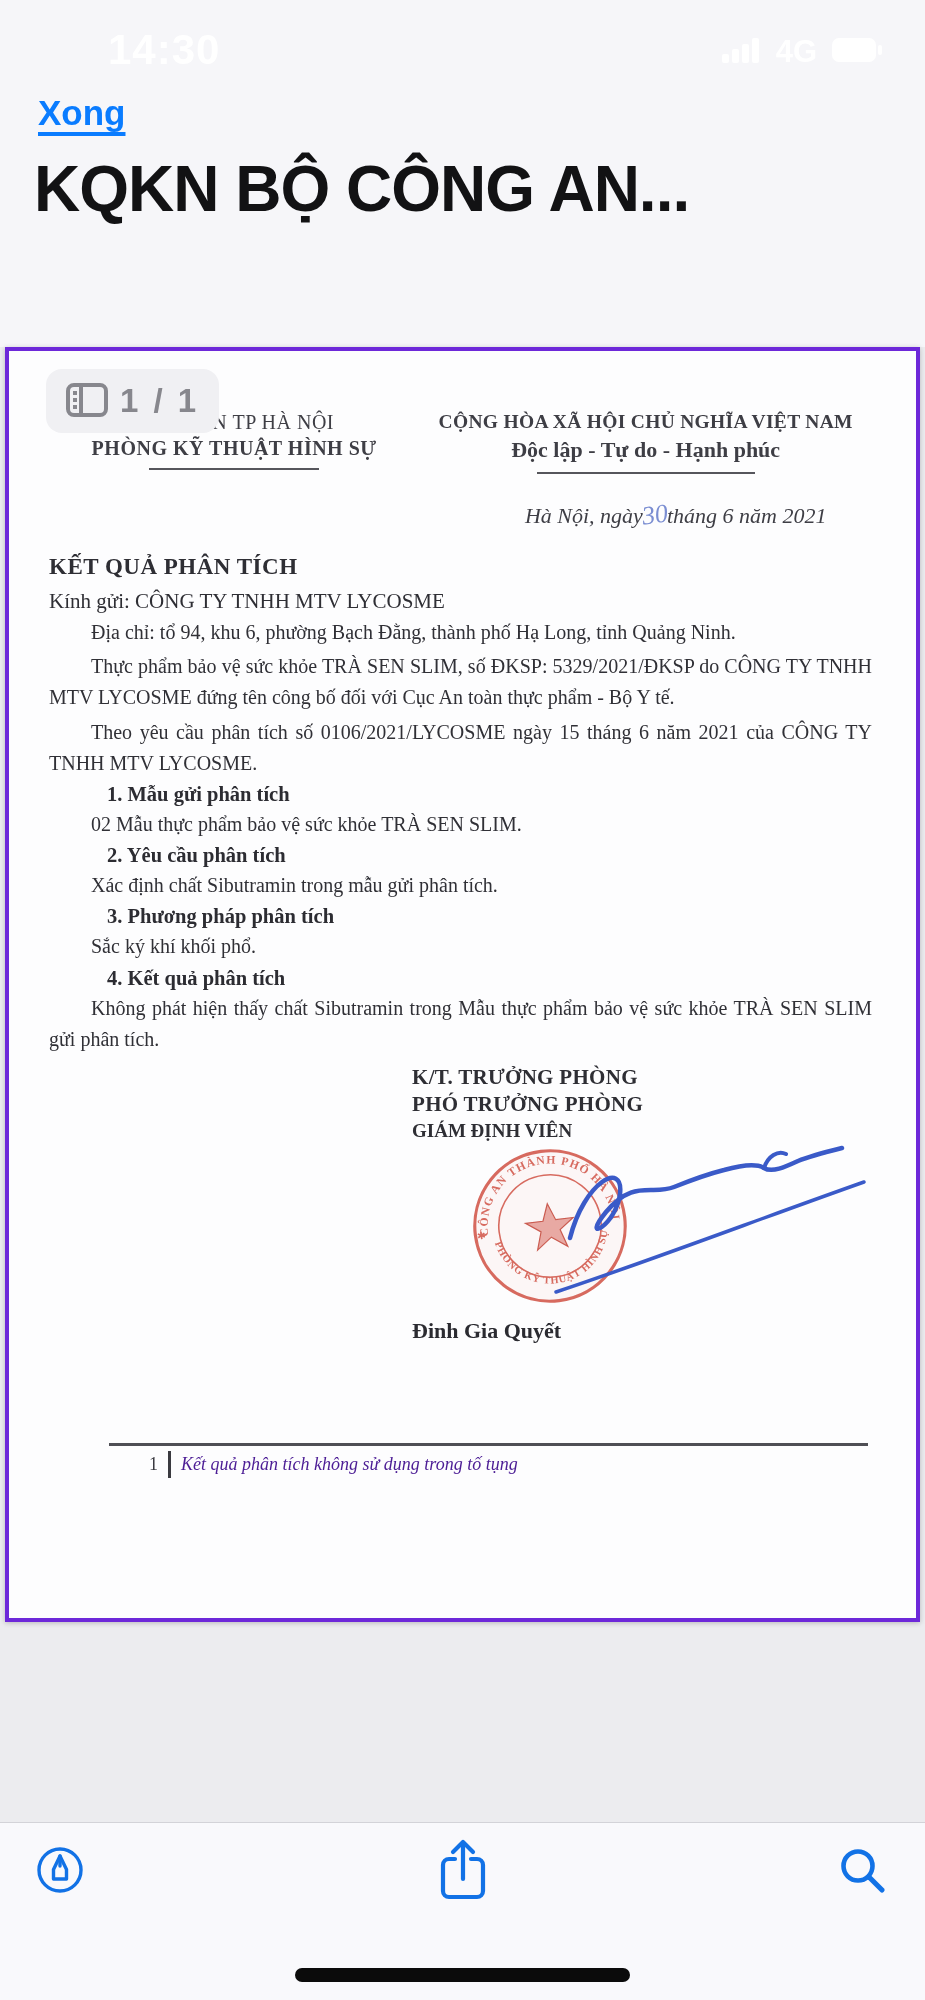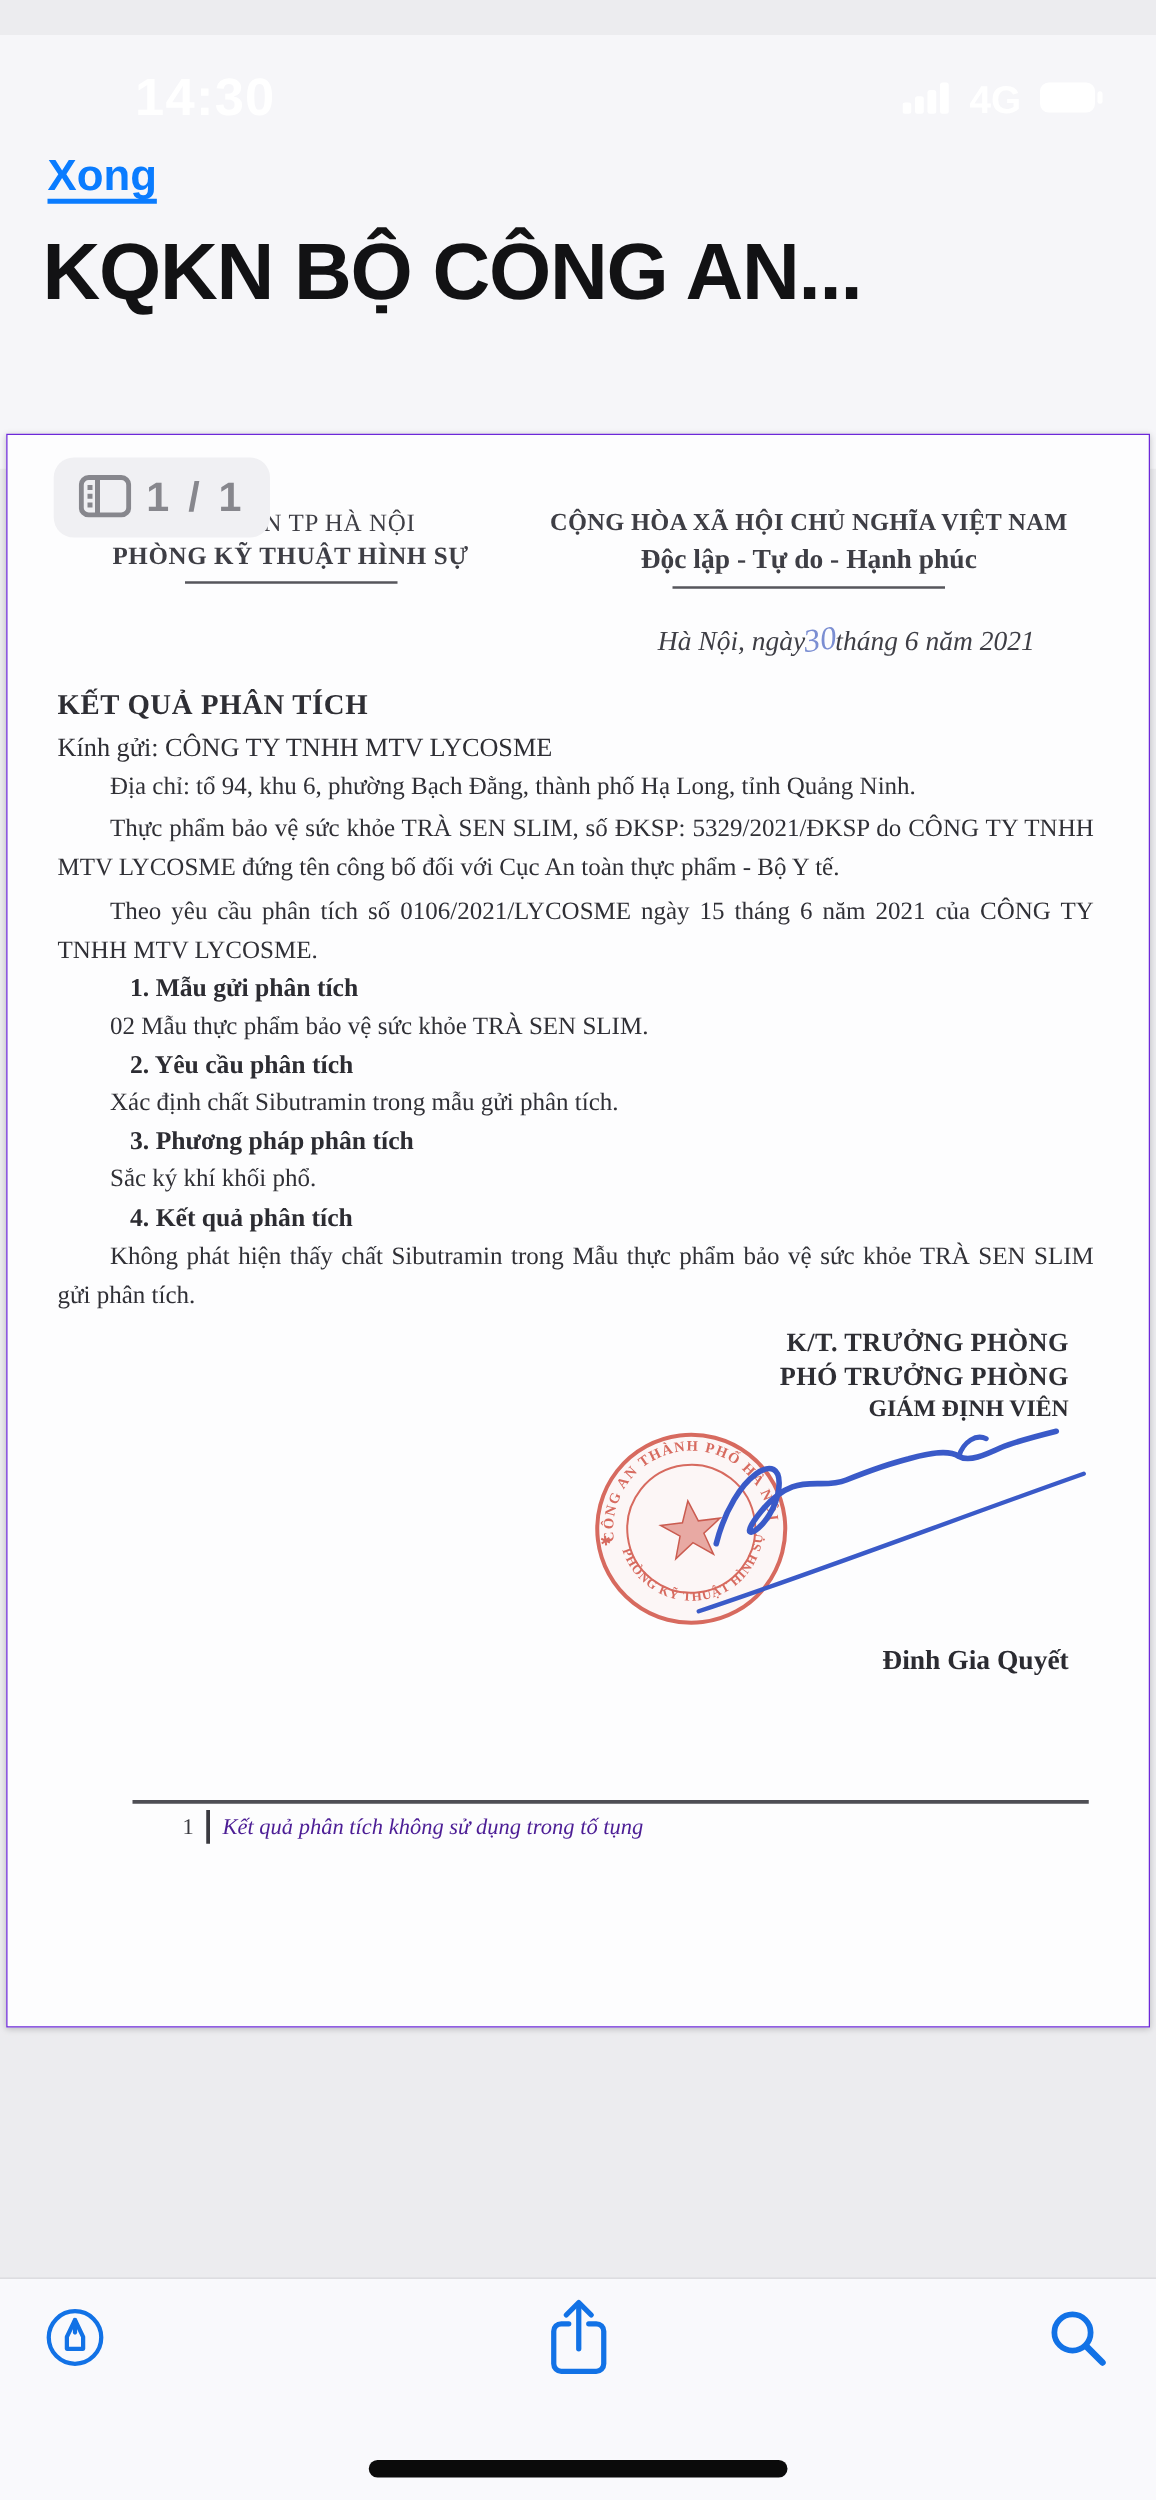--- a/index.html
+++ b/index.html
@@ -1,32 +1,32 @@
 <!DOCTYPE html>
 <html><head>
 <meta charset="utf-8">
 <style>
   * { margin:0; padding:0; box-sizing:border-box; }
   html,body { width:925px; height:2000px; }
   body { font-family:"Liberation Sans", sans-serif; background:#ececef; overflow:hidden; }
   .screen { position:relative; width:925px; height:2000px; overflow:hidden; }
 
   
-  .chrome-top { position:absolute; top:0; left:0; right:0; height:347px; background:#f6f6f9;margin-top:28px; }
+  .chrome-top { position:absolute; top:0; left:0; right:0; height:347px; background:#f6f6f9; }
   .statusbar { position:absolute; top:22px; left:0; right:0; height:60px; }
   .time { position:absolute; left:108px; top:4px; font-size:42px; font-weight:bold; color:#ffffff; letter-spacing:1px; }
   .status-right { position:absolute; right:42px; top:12px; display:flex; align-items:center; gap:14px; }
   .g4 { font-size:31px; font-weight:bold; color:#ffffff; }
   .done { position:absolute; left:38px; top:93px; font-size:35px; font-weight:bold; color:#0a7cff;
           text-decoration:underline; text-decoration-thickness:4px; text-underline-offset:7px; cursor:pointer; background:none; border:none; font-family:inherit; }
   .big-title { position:absolute; left:34px; top:152px; font-size:64px; font-weight:bold; color:#121214; letter-spacing:-1px; white-space:nowrap; }
 
   
   .page { position:absolute; left:5px; right:5px; top:347px; height:1275px; background:#fdfdfe;
-          border:1px solid #6d28d9; box-shadow:0 1px 5px rgba(0,0,0,.22); padding:0 44px 0 40px; }
+          border:4px solid #6d28d9; box-shadow:0 1px 5px rgba(0,0,0,.22); padding:0 44px 0 40px; }
   .page-badge { position:absolute; top:18px; left:37px; height:64px; padding:0 20px; border-radius:16px;
                 background:#f0f0f3; display:flex; align-items:center; gap:12px; z-index:6; border:none; cursor:pointer; }
   .page-badge .lbl { font-size:33px; font-weight:bold; color:#87878d; letter-spacing:3px; font-family:"Liberation Sans",sans-serif; }
 
   .doc { font-family:"Liberation Serif", serif; color:#333339; }
   .doc-header { display:flex; margin-top:60px; }
   .col-left  { width:45%; text-align:center; color:#3e3e45; }
   .col-right { width:55%; text-align:center; color:#3e3e45; }
   .hl1 { font-size:20px; letter-spacing:.5px; }
   .hl2 { font-size:20px; font-weight:bold; letter-spacing:.5px; margin-top:3px; }
@@ -37,21 +37,21 @@
   .hr2 { font-size:22px; font-weight:bold; margin-top:4px; }
   .dateline { margin-top:26px; padding-left:60px; font-size:22px; font-style:italic; white-space:nowrap; }
   .day { color:#7b8ed2; font-size:26px; display:inline-block; transform:rotate(-8deg); margin:0 -1px; }
 
   .kq-title { text-align:left; font-size:23px; font-weight:bold; letter-spacing:.5px; margin-top:24px; color:#2e2e34; }
   .salutation { text-align:left; font-size:21px; margin-top:9px; color:#2e2e34; }
   .para { font-size:20px; line-height:1.56; text-align:justify; text-indent:42px; margin-top:3px; color:#303036; }
   .sec-h { font-size:20.5px; font-weight:bold; margin:4px 0 0 58px; color:#2c2c32; }
   .sec-b { font-size:20px; line-height:1.56; text-align:justify; text-indent:42px; margin-top:3px; color:#303036; }
 
-  .sig { width:440px; margin:10px 20px 0 auto; text-align:right; color:#2e2e34; }
+  .sig { width:440px; margin:10px 20px 0 auto; text-align:left; color:#2e2e34; }
   .sig .t1 { font-size:21px; font-weight:bold; letter-spacing:.3px; }
   .sig .t2 { font-size:21px; font-weight:bold; letter-spacing:.3px; margin-top:2px; }
   .sig .t3 { font-size:19px; font-weight:bold; margin-top:3px; }
   .stamp-zone { position:relative; height:168px; margin-top:4px; }
   .stamp-svg { position:absolute; left:58px; top:0; width:160px; height:160px; opacity:.82; transform:rotate(-7deg); }
   .sign-svg { position:absolute; left:130px; top:-12px; width:330px; height:168px; }
   .signer-name { font-size:22px; font-weight:bold; margin-top:4px; color:#2b2b31; }
 
   .footnote { position:absolute; left:100px; right:48px; top:1092px; font-family:"Liberation Serif", serif; }
   .fn-rule { height:3px; background:#4f4f55; }

